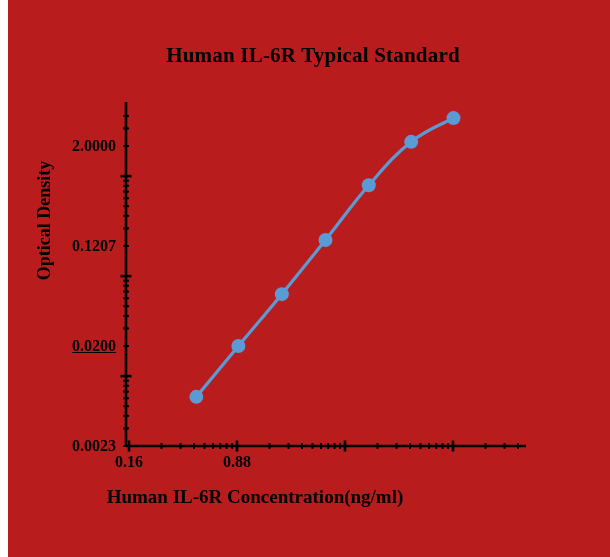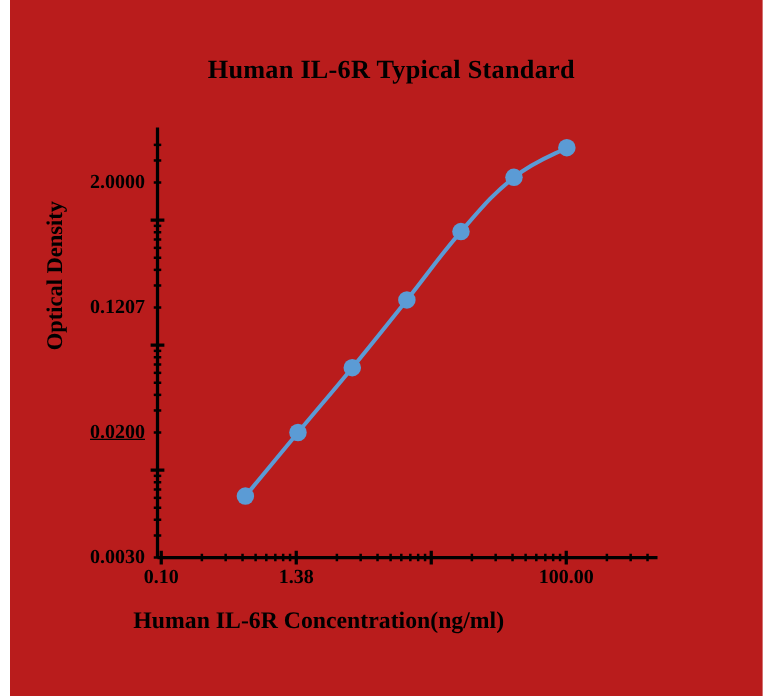--- a/index.html
+++ b/index.html
@@ -94,25 +94,24 @@
 
   <div id="chart-title">Human IL-6R Typical Standard</div>
 
   <div id="y-axis-title">Optical Density</div>
 
   <div id="x-axis-title">Human IL-6R Concentration(ng/ml)</div>
 
   <div class="tick-label ytick-label" style="left:22px; top:137px;">2.0000</div>
   <div class="tick-label ytick-label" style="left:22px; top:237px;">0.1207</div>
   <div class="tick-label ytick-label" style="left:22px; top:337px;text-decoration:underline;">0.0200</div>
-  <div class="tick-label ytick-label" style="left:22px; top:437px;">0.0030</div>
+  <div class="tick-label ytick-label" style="left:22px; top:437px;">0.0023</div>
 
-  <div class="tick-label xtick-label" style="left:71px; top:453px;">0.10</div>
-  <div class="tick-label xtick-label" style="left:179px; top:453px;">1.38</div>
-  <div class="tick-label xtick-label" style="left:395px; top:453px;">100.00</div>
+  <div class="tick-label xtick-label" style="left:71px; top:453px;">0.16</div>
+  <div class="tick-label xtick-label" style="left:179px; top:453px;">0.88</div>
 
   <svg id="plot-svg" width="610" height="557">
     <g id="axis-group">
       <line id="y-axis-line" x1="118" y1="102" x2="118" y2="446" stroke="#000000" stroke-width="2.6"></line>
       <line id="x-axis-line" x1="118" y1="446" x2="518" y2="446" stroke="#000000" stroke-width="2.6"></line>
     </g>
     <g id="y-ticks">
         <line x1="115" y1="446" x2="121" y2="446" stroke="#000000" stroke-width="2"></line>
         <line x1="115" y1="428.39087409443187" x2="121" y2="428.39087409443187" stroke="#000000" stroke-width="2"></line>
         <line x1="115" y1="415.8970004336019" x2="121" y2="415.8970004336019" stroke="#000000" stroke-width="2"></line>

